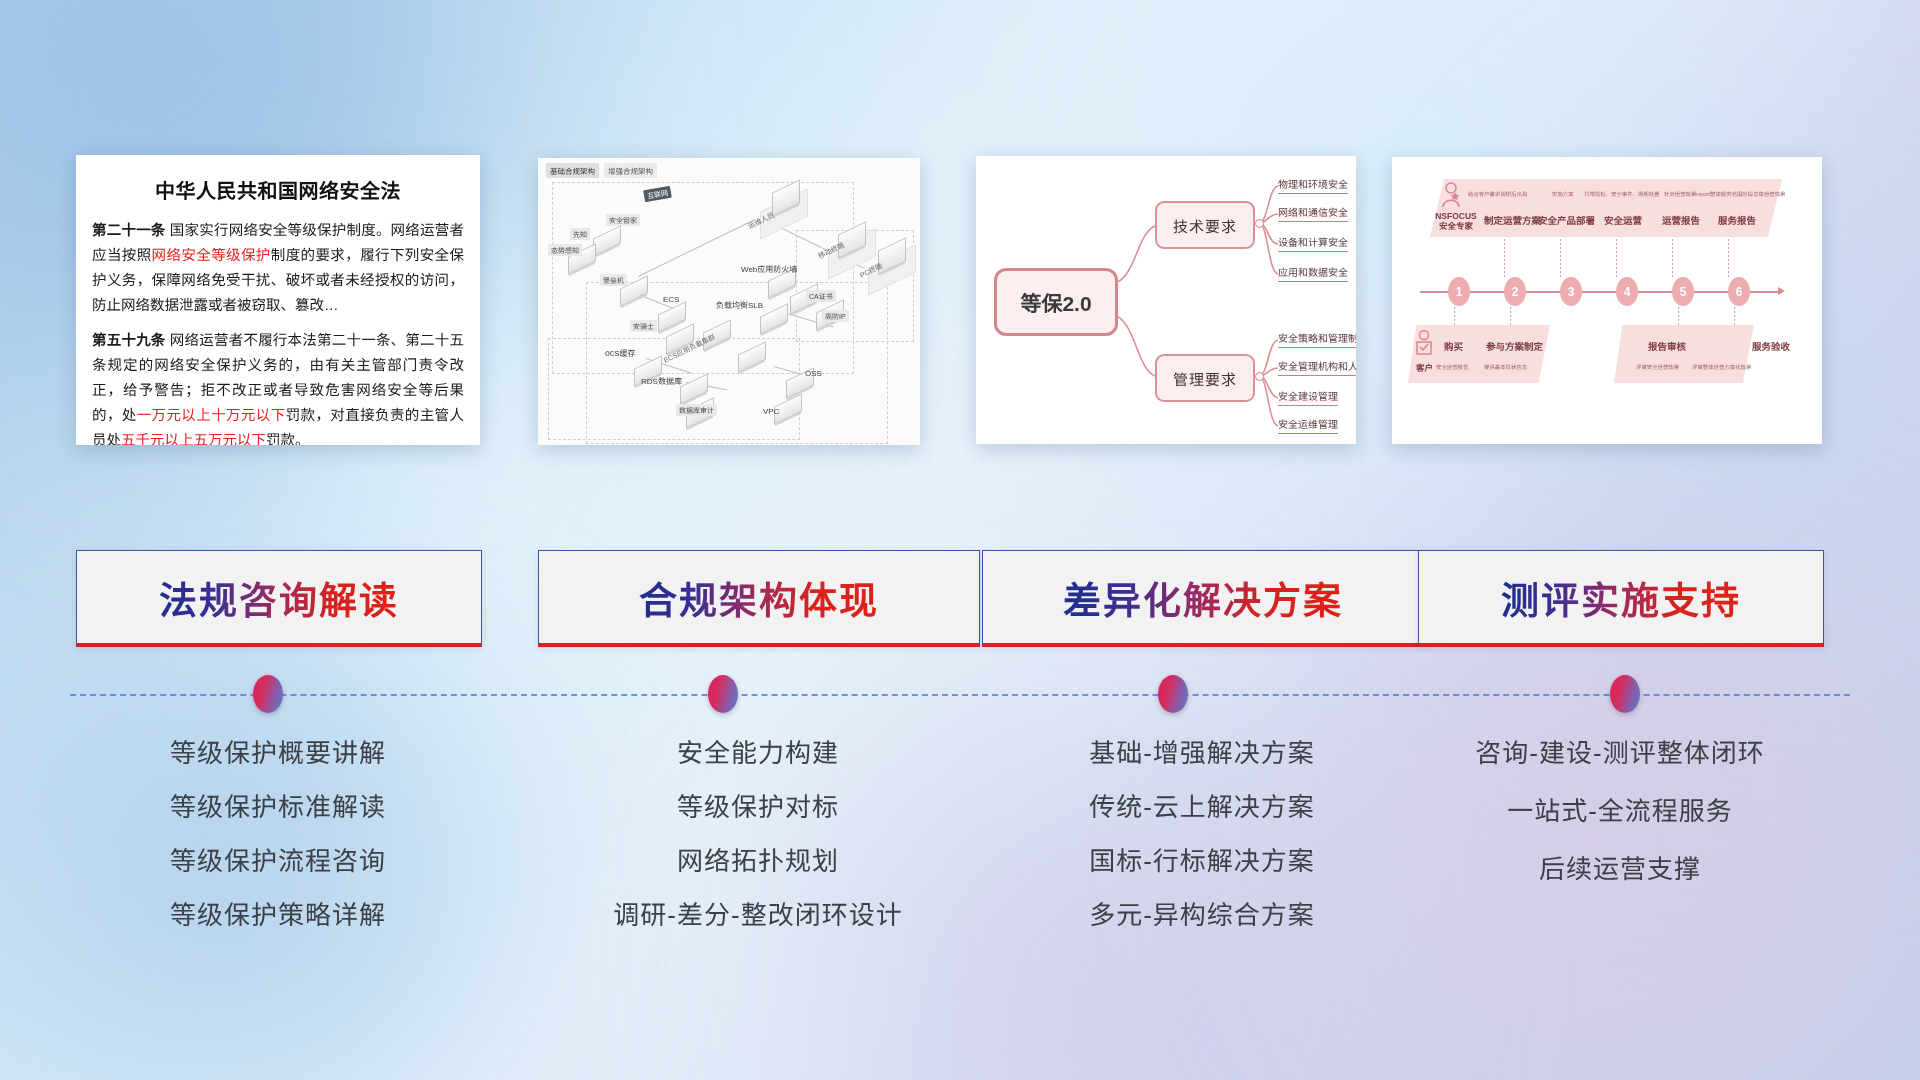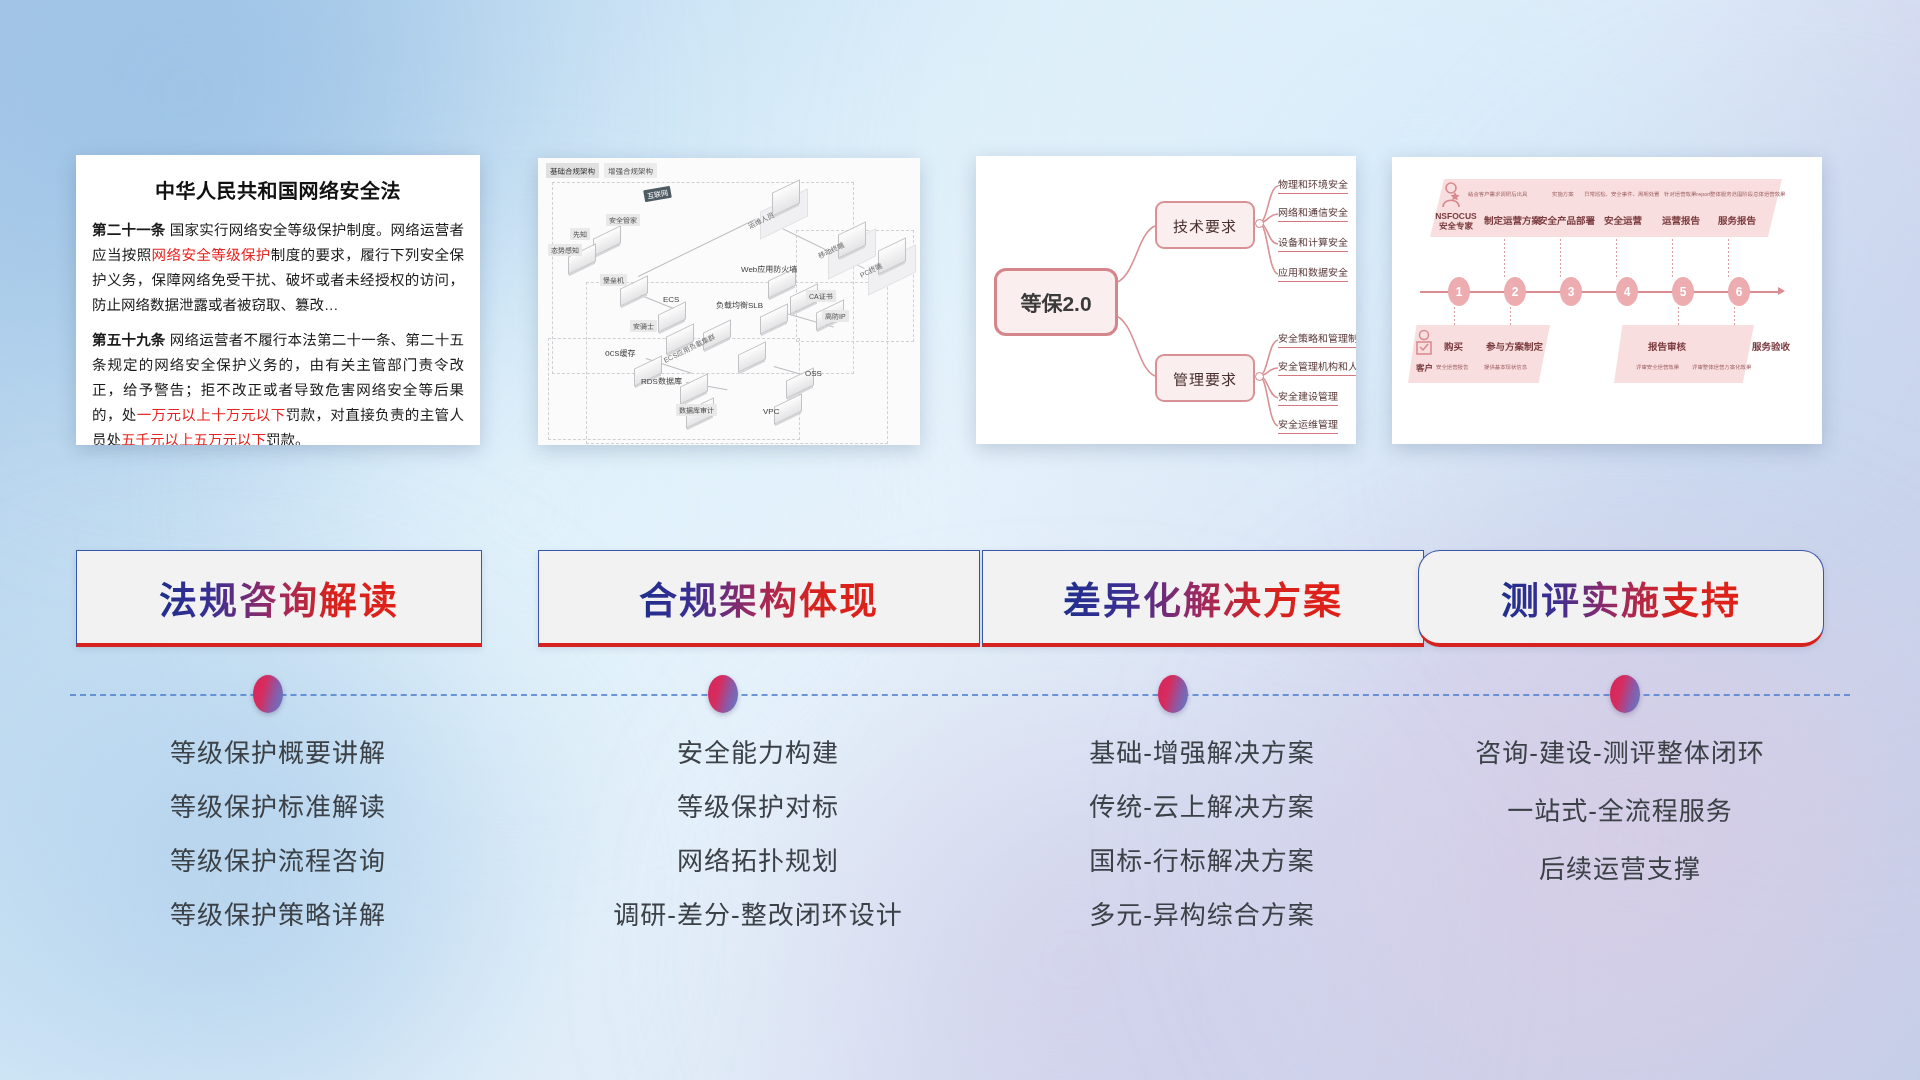--- a/index.html
+++ b/index.html
@@ -155,21 +155,21 @@
     position:absolute;top:550px;height:92px;
     background:#f2f2f2;
     border:1px solid #3a56a8;
     border-bottom:4px solid #d6231f;
     display:flex;align-items:center;justify-content:center;
     box-shadow:0 2px 6px rgba(40,60,100,.12);
   }
   .head-box.h1{left:76px;width:404px;}
   .head-box.h2{left:538px;width:440px;}
   .head-box.h3{left:982px;width:440px;}
-  .head-box.h4{left:1418px;width:404px;border-radius:22px;}
+  .head-box.h4{left:1418px;width:404px;}
   .head-txt{
     font-size:38px;font-weight:bold;letter-spacing:2px;
     background:linear-gradient(90deg,#1f2f8c 0%,#3a2f93 22%,#9b2a62 48%,#d6231f 72%,#e02018 100%);
     -webkit-background-clip:text;background-clip:text;color:transparent;
     -webkit-text-fill-color:transparent;
   }
 
   
   .tl-line{
     position:absolute;left:70px;top:694px;width:1780px;height:0;

